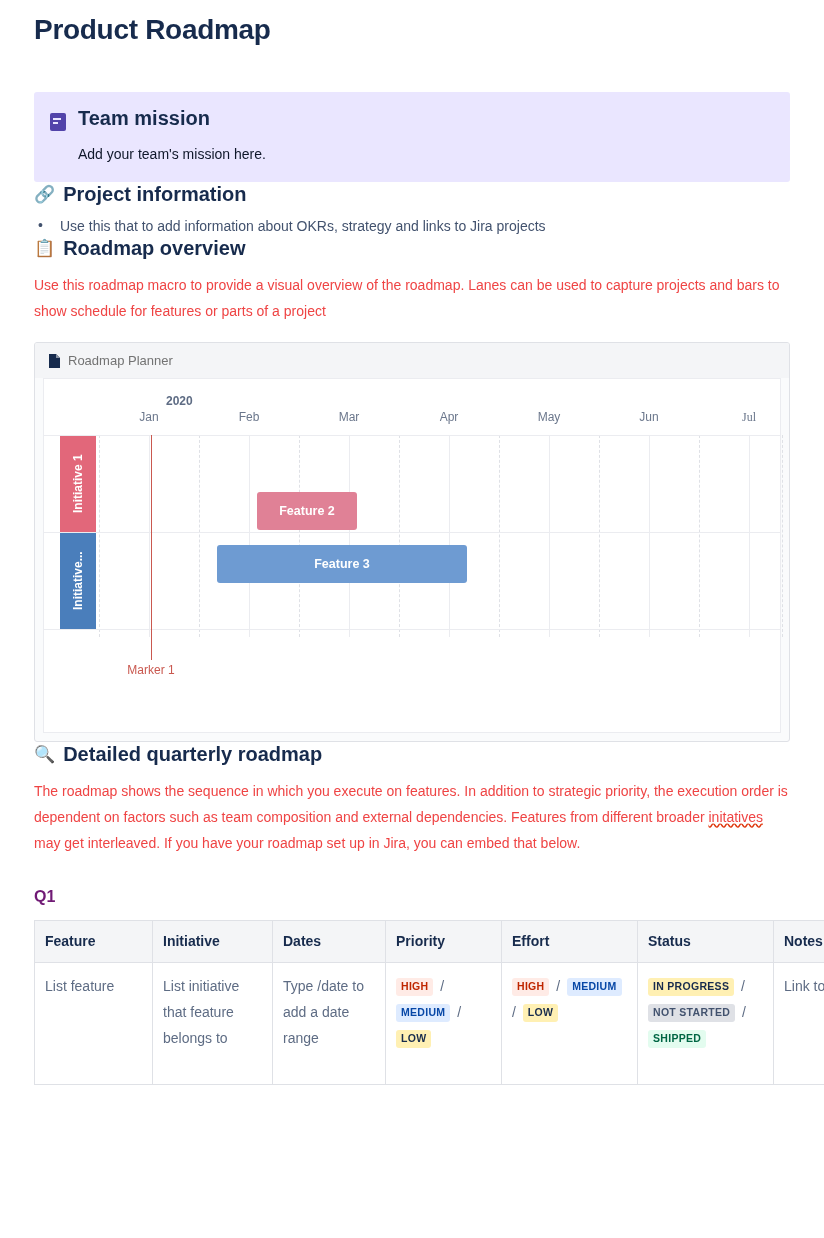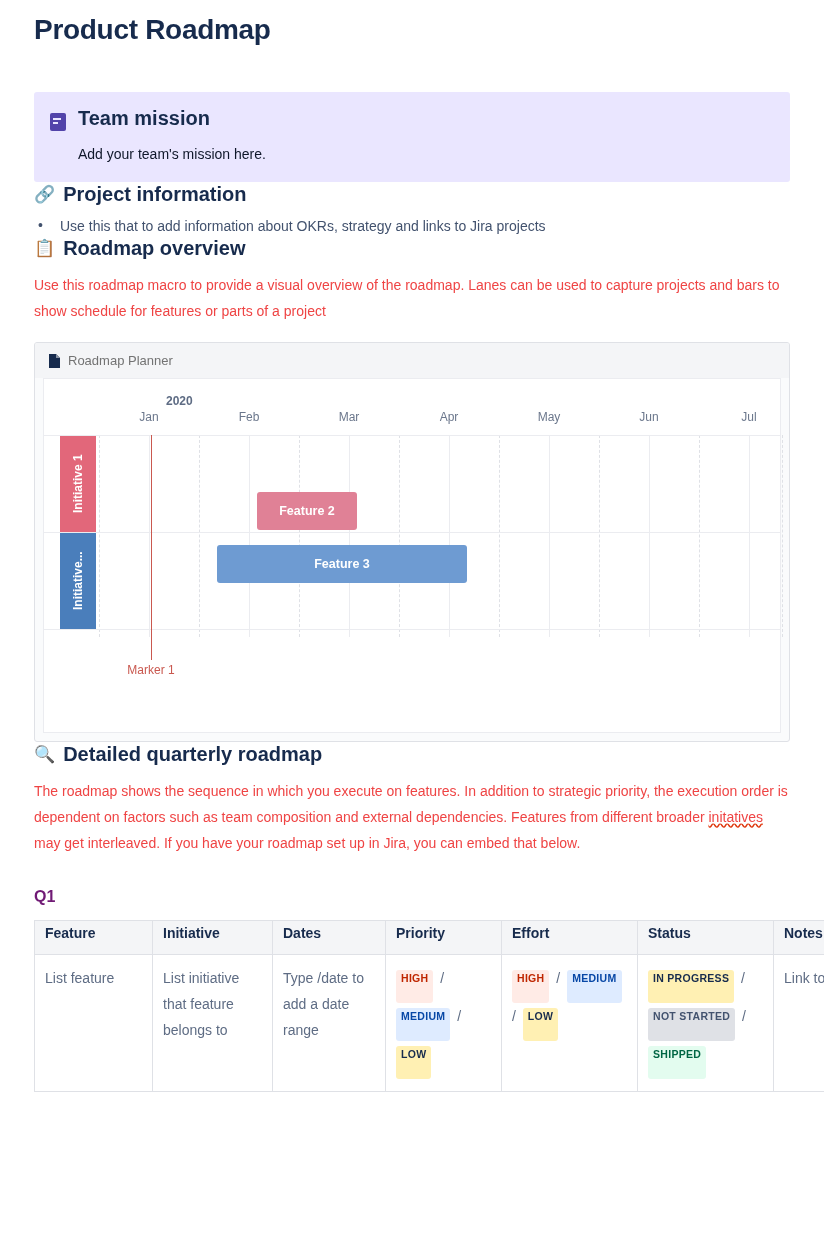--- a/index.html
+++ b/index.html
@@ -212,33 +212,33 @@
     border: 1px solid #dfe1e6;
     text-align: left;
     vertical-align: top;
     padding: 10px 10px 12px 10px;
   }
   table.roadmap-table th {
     background: #f4f5f7;
     color: #172b4d;
     font-size: 14px;
     font-weight: 700;
-    padding-top: 4px;
+    padding-top: 12px;
     padding-bottom: 13px;
   }
   table.roadmap-table td {
     font-size: 14px;
     line-height: 26px;
     color: #5e6c84;
     height: 122px;
   }
   .lozenge {
     display: inline-block;
     border-radius: 3px;
-    padding: 1px 5px 17px 5px;
+    padding: 1px 5px 2px 5px;
     font-size: 10.5px;
     font-weight: 700;
     letter-spacing: 0.3px;
     line-height: 15px;
     vertical-align: 1px;
   }
   .sep { color:#5e6c84; font-size:14px; padding:0 3px; }
   .cell-flow { line-height: 26px; }
 </style>
 </head>
@@ -282,21 +282,21 @@
     <div class="macro-body">
 
       <div class="tl-head">
         <span class="tl-year" style="left:122px;">2020</span>
         <span class="tl-month" style="left:105px;">Jan</span>
         <span class="tl-month" style="left:205px;">Feb</span>
         <span class="tl-month" style="left:305px;">Mar</span>
         <span class="tl-month" style="left:405px;">Apr</span>
         <span class="tl-month" style="left:505px;">May</span>
         <span class="tl-month" style="left:605px;">Jun</span>
-        <span class="tl-month" style="left:705px;">Jul</span>
+        <span class="tl-month" style="left:705px;font-family:Liberation Serif, serif;">Jul</span>
       </div>
 
       <div class="tl-grid">
 
         <div class="gridline" style="left:55px;"></div>
         <div class="gridline solid" style="left:105px;"></div>
         <div class="gridline" style="left:155px;"></div>
         <div class="gridline solid" style="left:205px;"></div>
         <div class="gridline" style="left:255px;"></div>
         <div class="gridline solid" style="left:305px;"></div>

